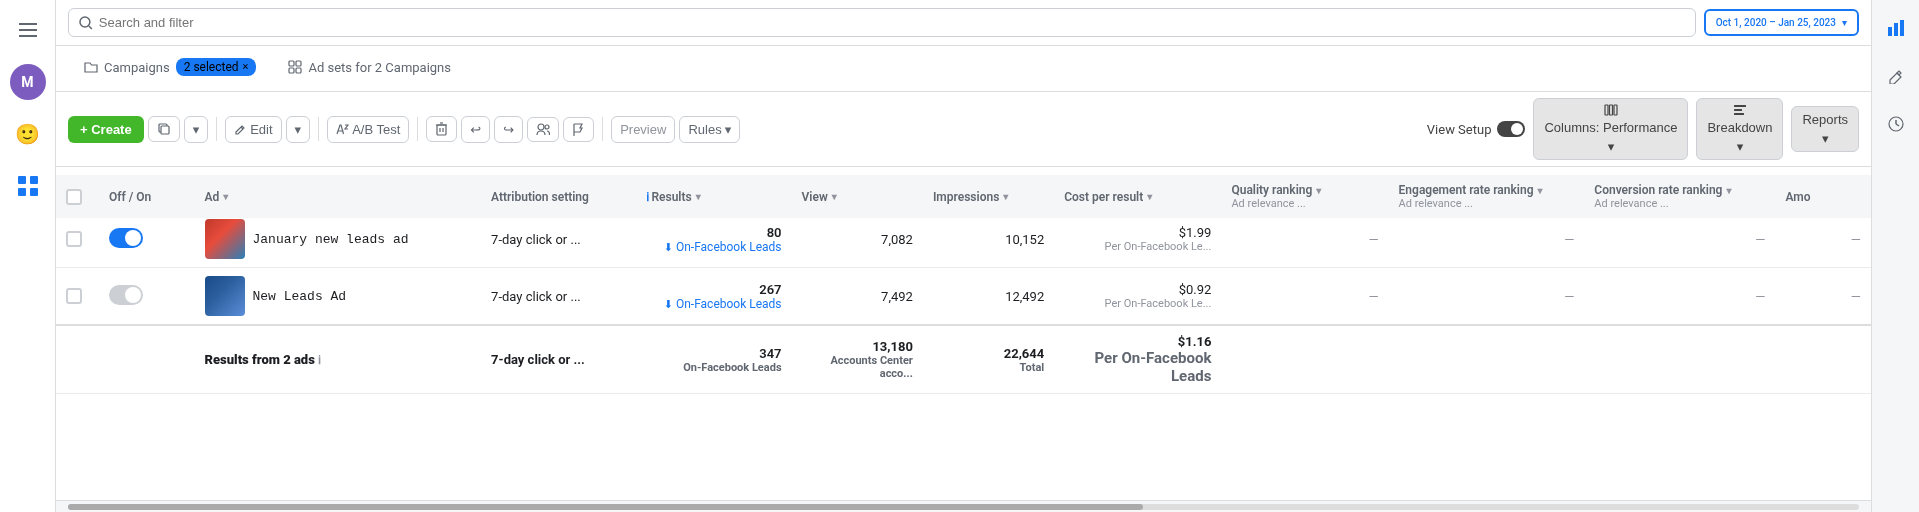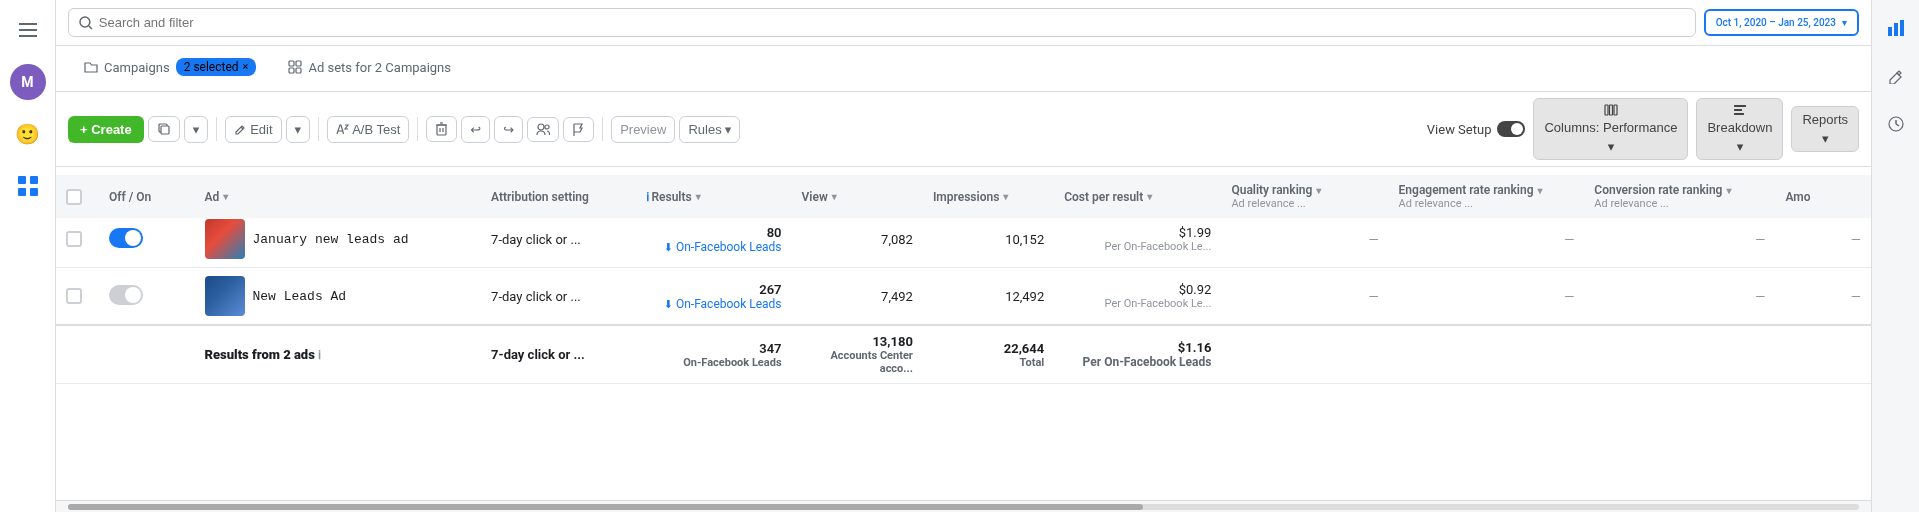--- a/index.html
+++ b/index.html
@@ -407,21 +407,21 @@
           <td class="td-right">
             <div>13,180</div>
             <div style="color:#606770;font-size:11px;">Accounts Center acco...</div>
           </td>
           <td class="td-right">
             <div>22,644</div>
             <div style="color:#606770;font-size:11px;">Total</div>
           </td>
           <td class="td-right">
             <div>$1.16</div>
-            <div style="color:#606770;font-size:12px;">Per On-Facebook Leads</div>
+            <div style="color:#606770;font-size:15px;">Per On-Facebook Leads</div>
           </td>
           <td></td>
           <td></td>
           <td></td>
           <td></td>
         </tr>
       </tbody>
     </table>
   </div>
 

